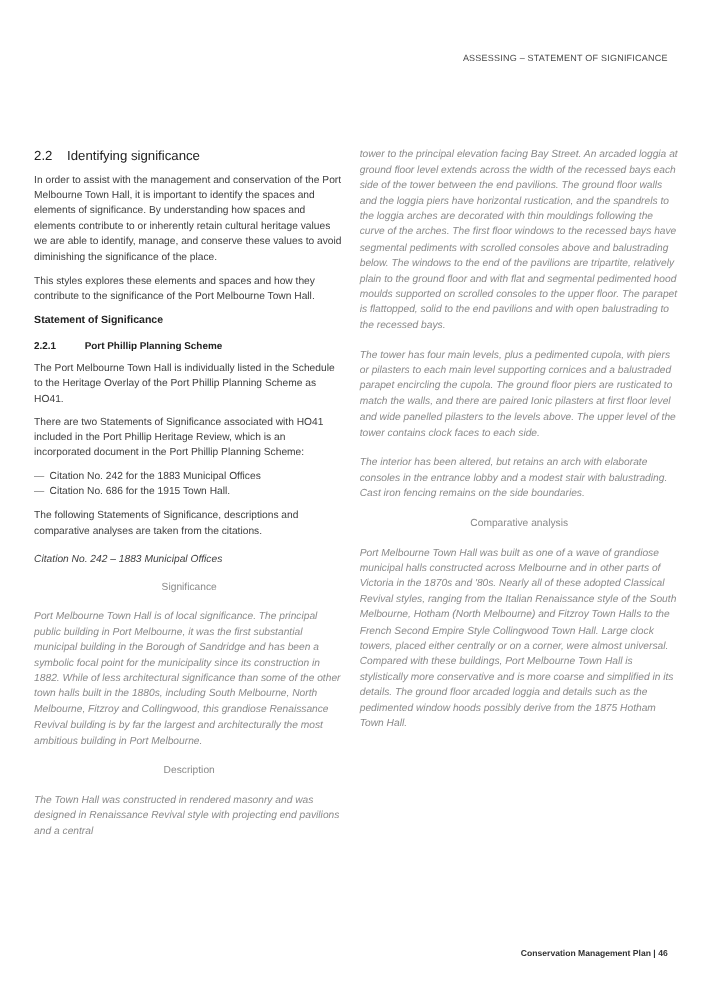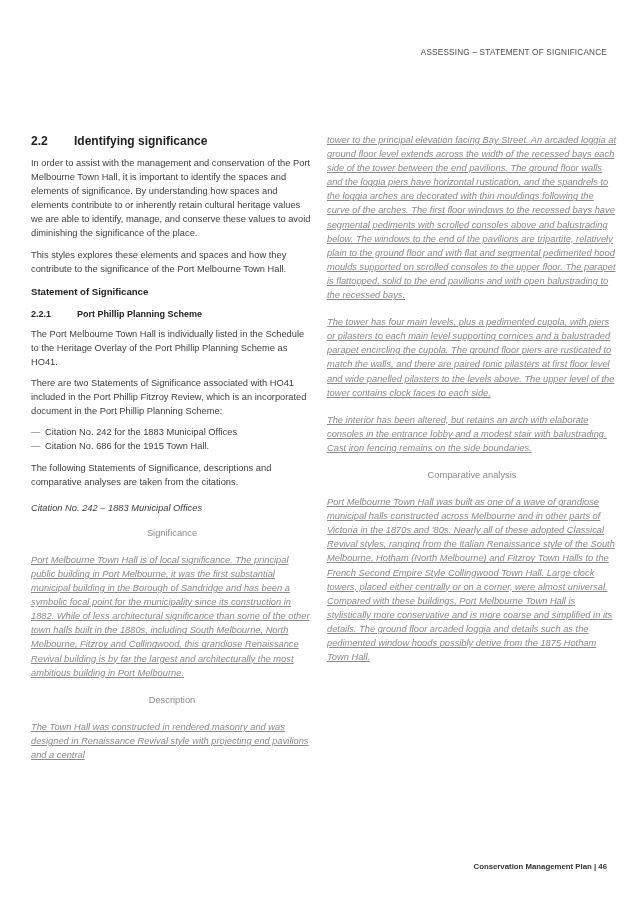--- a/index.html
+++ b/index.html
@@ -10,35 +10,34 @@
     }
     .header-title {
       position: absolute; top: 48px; right: 31px;
       font-size: 8.2px; letter-spacing: 0.2px; color: #4a4a4a;
     }
     .col { position: absolute; top: 128px; width: 282px; }
     .col-left { left: 31px; }
     .col-right { left: 327px; top: 133px; width: 290px; }
     p { margin: 0; font-size: 9.3px; line-height: 14.1px; }
     .h2 {
-      font-size: 12px; font-weight: bold; color: #222; margin: 6px 0 8px 0;
+      font-size: 12px; font-weight: normal; color: #222; margin: 6px 0 8px 0;
       display: flex;
-      gap: 13px;
     }
     .h2 .num { width: 30px; }
     .body-p { color: #3f3f3f; margin-bottom: 7px; }
     .h-sub { font-weight: bold; font-size: 9.6px; color: #222; margin: 10px 0 12px 0; }
     .h3 { font-weight: bold; font-size: 9px; color: #222; margin: 0 0 8px 0; display: flex; }
     .h3 .num { width: 46px; }
     .bullets { margin: 0 0 7px 0; padding: 0; list-style: none; }
     .bullets li { font-size: 9.3px; line-height: 14.1px; color: #3f3f3f; display: flex; }
     .bullets li .dash { width: 14px; color: #777; }
     .cite-head { font-style: italic; color: #3f3f3f; margin: 12px 0 11px 0; }
     .it-label { color: #8a8a8a; margin-bottom: 13px; text-align: center; }
-    .it-body { font-style: italic; color: #8a8a8a; margin-bottom: 13px; text-decoration: underline; }
+    .it-body { font-style: italic; color: #8a8a8a; margin-bottom: 13px; }
     .footer {
       position: absolute; top: 862px; right: 31px;
       font-size: 7.8px; font-weight: bold; color: #333; padding-left: 48px;
     }
   </style>
 </head>
 <body>
 
 <div class="header-title">ASSESSING – STATEMENT OF SIGNIFICANCE</div>
 
@@ -48,21 +47,21 @@
     <span>Identifying significance</span>
   </div>
   <p class="body-p">In order to assist with the management and conservation of the Port Melbourne Town Hall, it is important to identify the spaces and elements of significance. By understanding how spaces and elements contribute to or inherently retain cultural heritage values we are able to identify, manage, and conserve these values to avoid diminishing the significance of the place.</p>
   <p class="body-p">This styles explores these elements and spaces and how they contribute to the significance of the Port Melbourne Town Hall.</p>
   <div class="h-sub">Statement of Significance</div>
   <div class="h3">
     <span class="num">2.2.1</span>
     <span>Port Phillip Planning Scheme</span>
   </div>
   <p class="body-p">The Port Melbourne Town Hall is individually listed in the Schedule to the Heritage Overlay of the Port Phillip Planning Scheme as HO41.</p>
-  <p class="body-p">There are two Statements of Significance associated with HO41 included in the Port Phillip Fitzroy Review, which is an incorporated document in the Port Phillip Planning Scheme:</p>
+  <p class="body-p">There are two Statements of Significance associated with HO41 included in the Port Phillip Heritage Review, which is an incorporated document in the Port Phillip Planning Scheme:</p>
   <ul class="bullets">
     <li>
         <span class="dash">—</span>
         <span>Citation No. 242 for the 1883 Municipal Offices</span>
       </li>
     <li>
         <span class="dash">—</span>
         <span>Citation No. 686 for the 1915 Town Hall.</span>
       </li>
   </ul>

